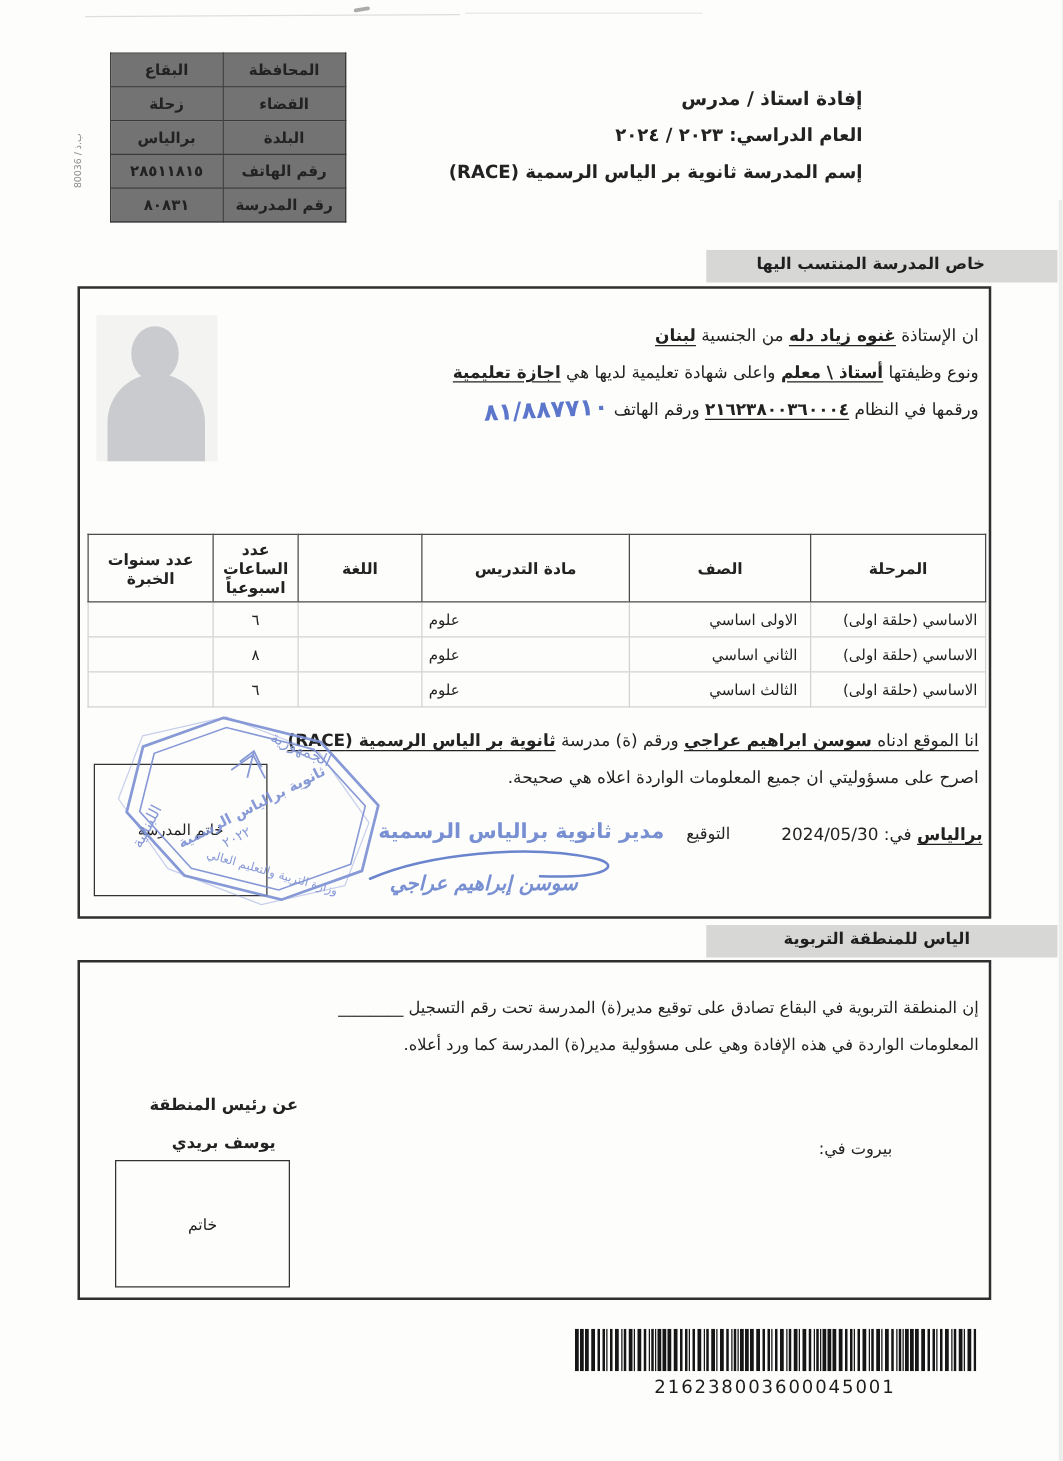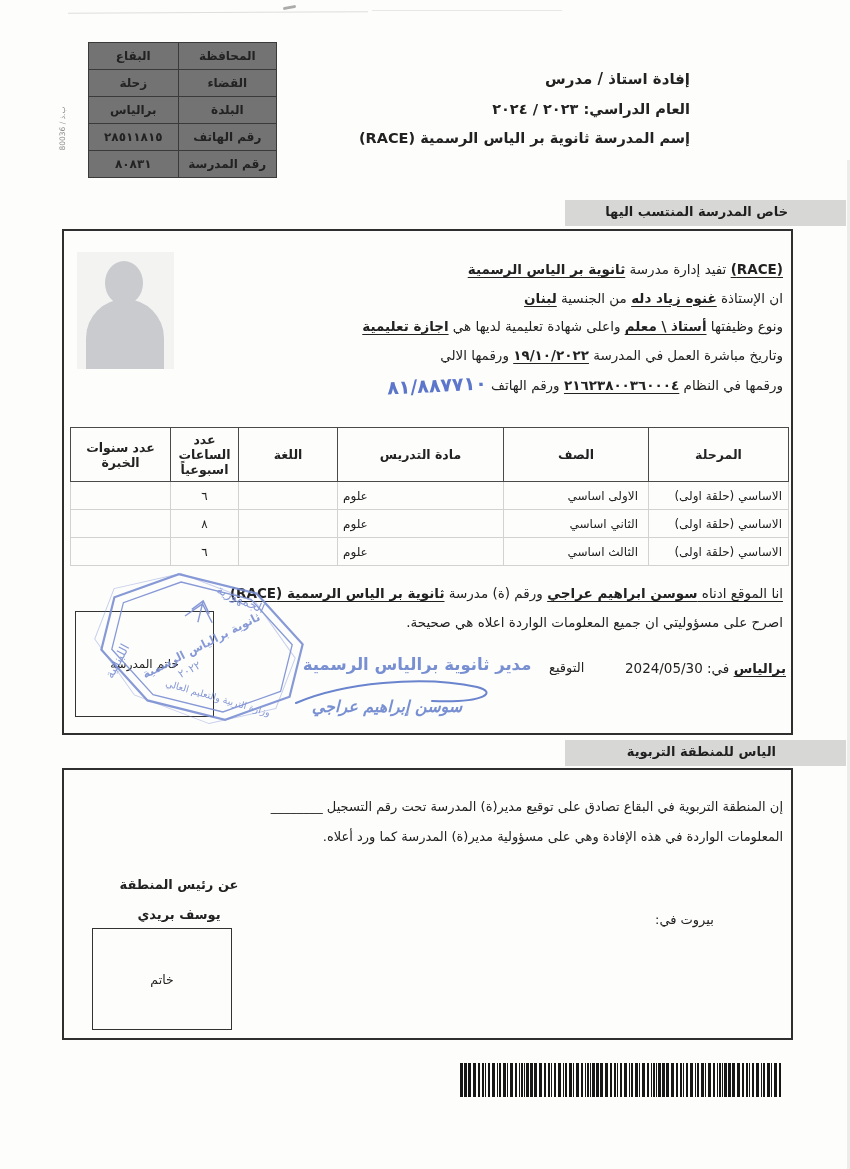--- a/index.html
+++ b/index.html
@@ -172,24 +172,22 @@
   <div class="abs band b1">خاص المدرسة المنتسب اليها</div>
 
   <div class="abs big-box box1">
 
     <div class="abs photo">
       <div class="ph-head"></div>
       <div class="ph-torso"></div>
     </div>
 
     <div class="abs para para1">
-      <div><span class="seg-e">(RACE)</span><span class="seg-p"> تفيد إدارة مدرسة </span><span class="seg-e">ثانوية بر الياس الرسمية</span></div>
       <div><span class="seg-p">ان الإستاذة </span><span class="seg-e">غنوه زياد دله</span><span class="seg-p"> من الجنسية </span><span class="seg-e">لبنان</span></div>
       <div><span class="seg-p">ونوع وظيفتها </span><span class="seg-e">أستاذ \ معلم</span><span class="seg-p"> واعلى شهادة تعليمية لديها هي </span><span class="seg-e">اجازة تعليمية</span></div>
-      <div><span class="seg-p">وتاريخ مباشرة العمل في المدرسة </span><span class="seg-e">١٩/١٠/٢٠٢٢</span><span class="seg-p"> ورقمها الالي</span></div>
       <div><span class="seg-p">ورقمها في النظام </span><span class="seg-e">٢١٦٢٣٨٠٠٣٦٠٠٠٤</span><span class="seg-p"> ورقم الهاتف </span><span class="seg-h">٨١/٨٨٧٧١٠</span></div>
     </div>
 
     <table class="abs doc-table">
       <colgroup>
         <col style="width:140px">
           <col style="width:145px">
           <col style="width:166px">
         <col style="width:99px">
           <col style="width:68px">
@@ -283,15 +281,16 @@
 
     <div class="abs stamp-box2">
       <span>خاتم</span>
     </div>
 
     <div class="abs beirut">بيروت في:</div>
   </div>
 
   <div class="abs barcode-wrap">
     <div class="barcode-bars"><i style="width:3px;margin-left:1px"></i><i style="width:3px;margin-left:1px"></i><i style="width:3px;margin-left:1px"></i><i style="width:3px;margin-left:2px"></i><i style="width:2px;margin-left:2px"></i><i style="width:2px;margin-left:2px"></i><i style="width:1px;margin-left:1px"></i><i style="width:2px;margin-left:2px"></i><i style="width:3px;margin-left:2px"></i><i style="width:1px;margin-left:2px"></i><i style="width:2px;margin-left:1px"></i><i style="width:3px;margin-left:2px"></i><i style="width:1px;margin-left:1px"></i><i style="width:3px;margin-left:2px"></i><i style="width:2px;margin-left:2px"></i><i style="width:1px;margin-left:2px"></i><i style="width:2px;margin-left:1px"></i><i style="width:1px;margin-left:1px"></i><i style="width:3px;margin-left:1px"></i><i style="width:3px;margin-left:1px"></i><i style="width:3px;margin-left:1px"></i><i style="width:3px;margin-left:2px"></i><i style="width:2px;margin-left:2px"></i><i style="width:2px;margin-left:2px"></i><i style="width:1px;margin-left:1px"></i><i style="width:2px;margin-left:2px"></i><i style="width:3px;margin-left:2px"></i><i style="width:1px;margin-left:2px"></i><i style="width:2px;margin-left:1px"></i><i style="width:3px;margin-left:2px"></i><i style="width:1px;margin-left:1px"></i><i style="width:3px;margin-left:2px"></i><i style="width:2px;margin-left:2px"></i><i style="width:1px;margin-left:2px"></i><i style="width:2px;margin-left:1px"></i><i style="width:1px;margin-left:1px"></i><i style="width:3px;margin-left:1px"></i><i style="width:3px;margin-left:1px"></i><i style="width:3px;margin-left:1px"></i><i style="width:3px;margin-left:2px"></i><i style="width:2px;margin-left:2px"></i><i style="width:2px;margin-left:2px"></i><i style="width:1px;margin-left:1px"></i><i style="width:2px;margin-left:2px"></i><i style="width:3px;margin-left:2px"></i><i style="width:1px;margin-left:2px"></i><i style="width:2px;margin-left:1px"></i><i style="width:3px;margin-left:2px"></i><i style="width:1px;margin-left:1px"></i><i style="width:3px;margin-left:2px"></i><i style="width:2px;margin-left:2px"></i><i style="width:1px;margin-left:2px"></i><i style="width:2px;margin-left:1px"></i><i style="width:1px;margin-left:1px"></i><i style="width:3px;margin-left:1px"></i><i style="width:3px;margin-left:1px"></i><i style="width:3px;margin-left:1px"></i><i style="width:3px;margin-left:2px"></i><i style="width:2px;margin-left:2px"></i><i style="width:2px;margin-left:2px"></i><i style="width:1px;margin-left:1px"></i><i style="width:2px;margin-left:2px"></i><i style="width:3px;margin-left:2px"></i><i style="width:1px;margin-left:2px"></i><i style="width:2px;margin-left:1px"></i><i style="width:3px;margin-left:2px"></i><i style="width:1px;margin-left:1px"></i><i style="width:3px;margin-left:2px"></i><i style="width:2px;margin-left:2px"></i><i style="width:1px;margin-left:2px"></i><i style="width:2px;margin-left:1px"></i><i style="width:1px;margin-left:1px"></i><i style="width:3px;margin-left:1px"></i><i style="width:3px;margin-left:1px"></i><i style="width:3px;margin-left:1px"></i><i style="width:3px;margin-left:2px"></i><i style="width:2px;margin-left:2px"></i><i style="width:2px;margin-left:2px"></i><i style="width:1px;margin-left:1px"></i><i style="width:2px;margin-left:2px"></i><i style="width:3px;margin-left:2px"></i><i style="width:1px;margin-left:2px"></i><i style="width:2px;margin-left:1px"></i><i style="width:3px;margin-left:2px"></i><i style="width:1px;margin-left:1px"></i><i style="width:3px;margin-left:2px"></i><i style="width:2px;margin-left:2px"></i></div>
+    <div class="barcode-number">216238003600045001</div>
   </div>
 
 </div>
 
 </body></html>

